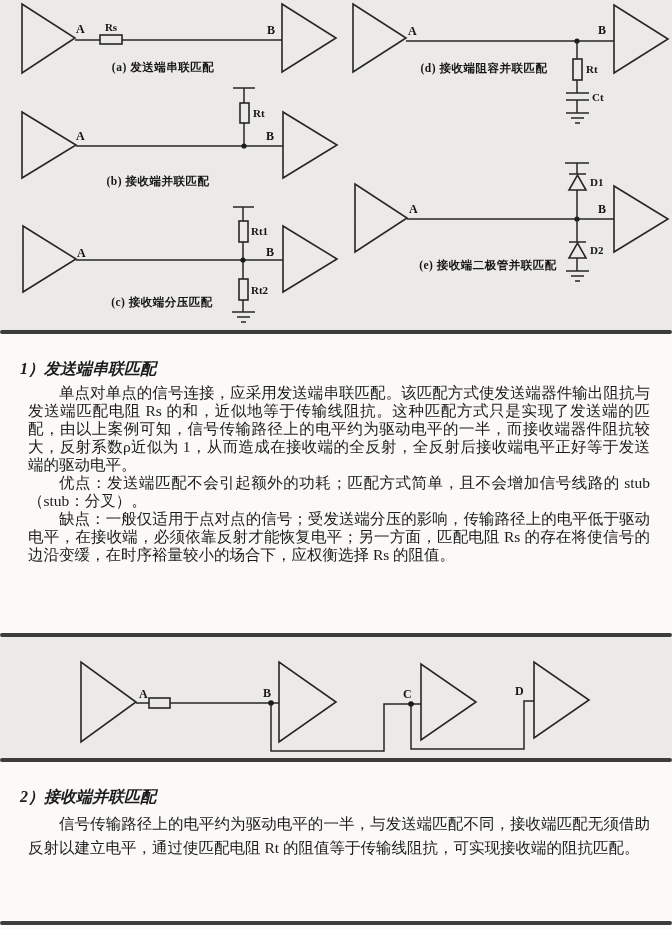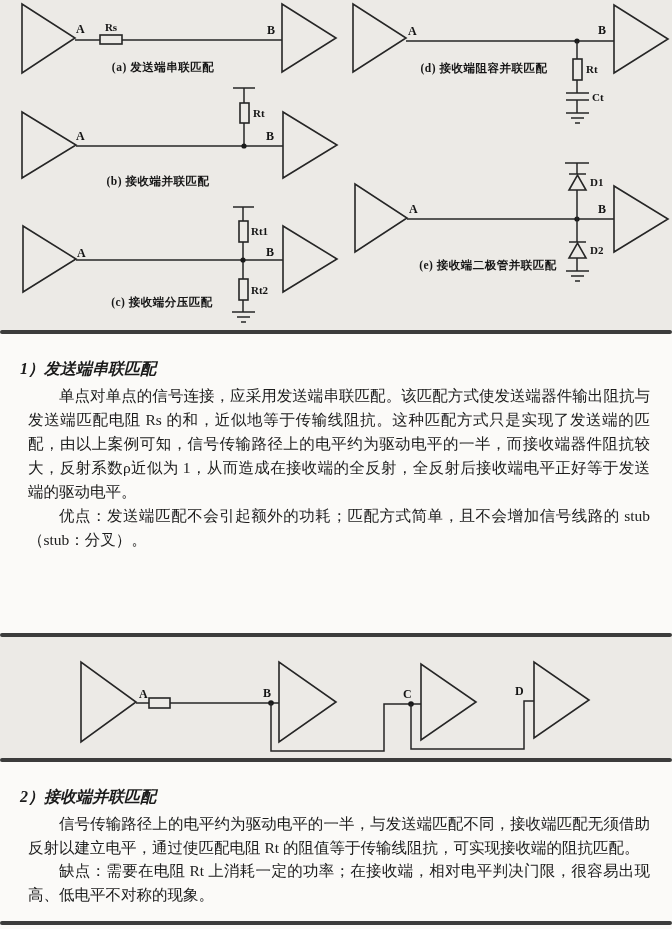--- a/index.html
+++ b/index.html
@@ -9,21 +9,21 @@
     font-family:"Liberation Serif","DejaVu Serif",serif;color:#1b1b1b;
   }
   .panel{position:absolute;left:0;width:672px;background:#eceae6;}
   .panel-top{top:0;height:330px;}
   .panel-chain{top:637px;height:121px;}
   .divider{position:absolute;left:0;width:672px;height:4px;background:#3c3c3c;border-radius:2px;}
   .div1{top:330px;} .div2{top:633px;} .div3{top:758px;} .div4{top:921px;}
   .textblock{position:absolute;left:0;width:672px;background:#fbfaf8;}
   .tb1{top:334px;height:299px;}
   .tb2{top:762px;height:174px;}
-  .doc{padding:0 22px 0 28px;font-size:15.5px;line-height:24px;text-align:justify;}
+  .doc{padding:0 22px 0 28px;font-size:15.5px;line-height:18px;text-align:justify;}
   .tb2 .doc{line-height:23.5px;}
   .heading{font-weight:bold;font-style:italic;font-size:16px;margin:24px 0 4px 20px;line-height:22px;}
   .doc p{margin:0;text-indent:2em;}
   .blabel{font-weight:normal;}
   svg{display:block;}
   .wire{stroke:#262626;stroke-width:1.5;fill:none;}
   .shape{stroke:#262626;stroke-width:1.6;fill:none;}
   .dot{fill:#1a1a1a;stroke:none;}
   .lbl{font:bold 12px "Liberation Serif","DejaVu Serif",serif;fill:#141414;}
   .clbl{font:bold 11px "Liberation Serif","DejaVu Serif",serif;fill:#141414;}
@@ -144,20 +144,21 @@
     </svg>
   </section>
 
   <div class="divider div1"></div>
 
   <section class="textblock tb1">
     <div class="heading">1）发送端串联匹配</div>
     <div class="doc">
       <p><span>单点对单点的信号连接，应采用发送端串联匹配。该匹配方式使发送端器件输出阻抗与发送端匹配电阻 Rs 的和，近似地等于传输线阻抗。这种匹配方式只是实现了发送端的匹配，由以上案例可知，信号传输路径上的电平约为驱动电平的一半，而接收端器件阻抗较大，反射系数ρ近似为 1，从而造成在接收端的全反射，全反射后接收端电平正好等于发送端的驱动电平。</span></p>
       <p><span class="blabel">优点：</span><span>发送端匹配不会引起额外的功耗；匹配方式简单，且不会增加信号线路的 stub（stub：分叉）。</span></p>
+      <p><span class="blabel">缺点：</span><span>一般仅适用于点对点的信号；受发送端分压的影响，传输路径上的电平低于驱动电平，在接收端，必须依靠反射才能恢复电平；另一方面，匹配电阻 Rs 的存在将使信号的边沿变缓，在时序裕量较小的场合下，应权衡选择 Rs 的阻值。</span></p>
     </div>
   </section>
 
   <div class="divider div2"></div>
 
   <section class="panel panel-chain">
     <svg width="672" height="121" viewBox="0 0 672 121">
       <polygon class="shape" points="81,25 81,105 136,65"></polygon>
       <line class="wire" x1="136" y1="66" x2="149" y2="66"></line>
       <rect class="shape" x="149" y="61" width="21" height="10"></rect>
@@ -175,19 +176,18 @@
       <text class="lbl" x="515" y="58">D</text>
     </svg>
   </section>
 
   <div class="divider div3"></div>
 
   <section class="textblock tb2">
     <div class="heading">2）接收端并联匹配</div>
     <div class="doc">
       <p><span>信号传输路径上的电平约为驱动电平的一半，与发送端匹配不同，接收端匹配无须借助反射以建立电平，通过使匹配电阻 Rt 的阻值等于传输线阻抗，可实现接收端的阻抗匹配。</span></p>
-      <p><span class="blabel">缺点：</span><span>需要在电阻 Rt 上消耗一定的功率；在接收端，相对电平判决门限，很容易出现高、低电平不对称的现象。</span></p>
     </div>
   </section>
 
   <div class="divider div4"></div>
 
 </div>
 
 </body></html>

